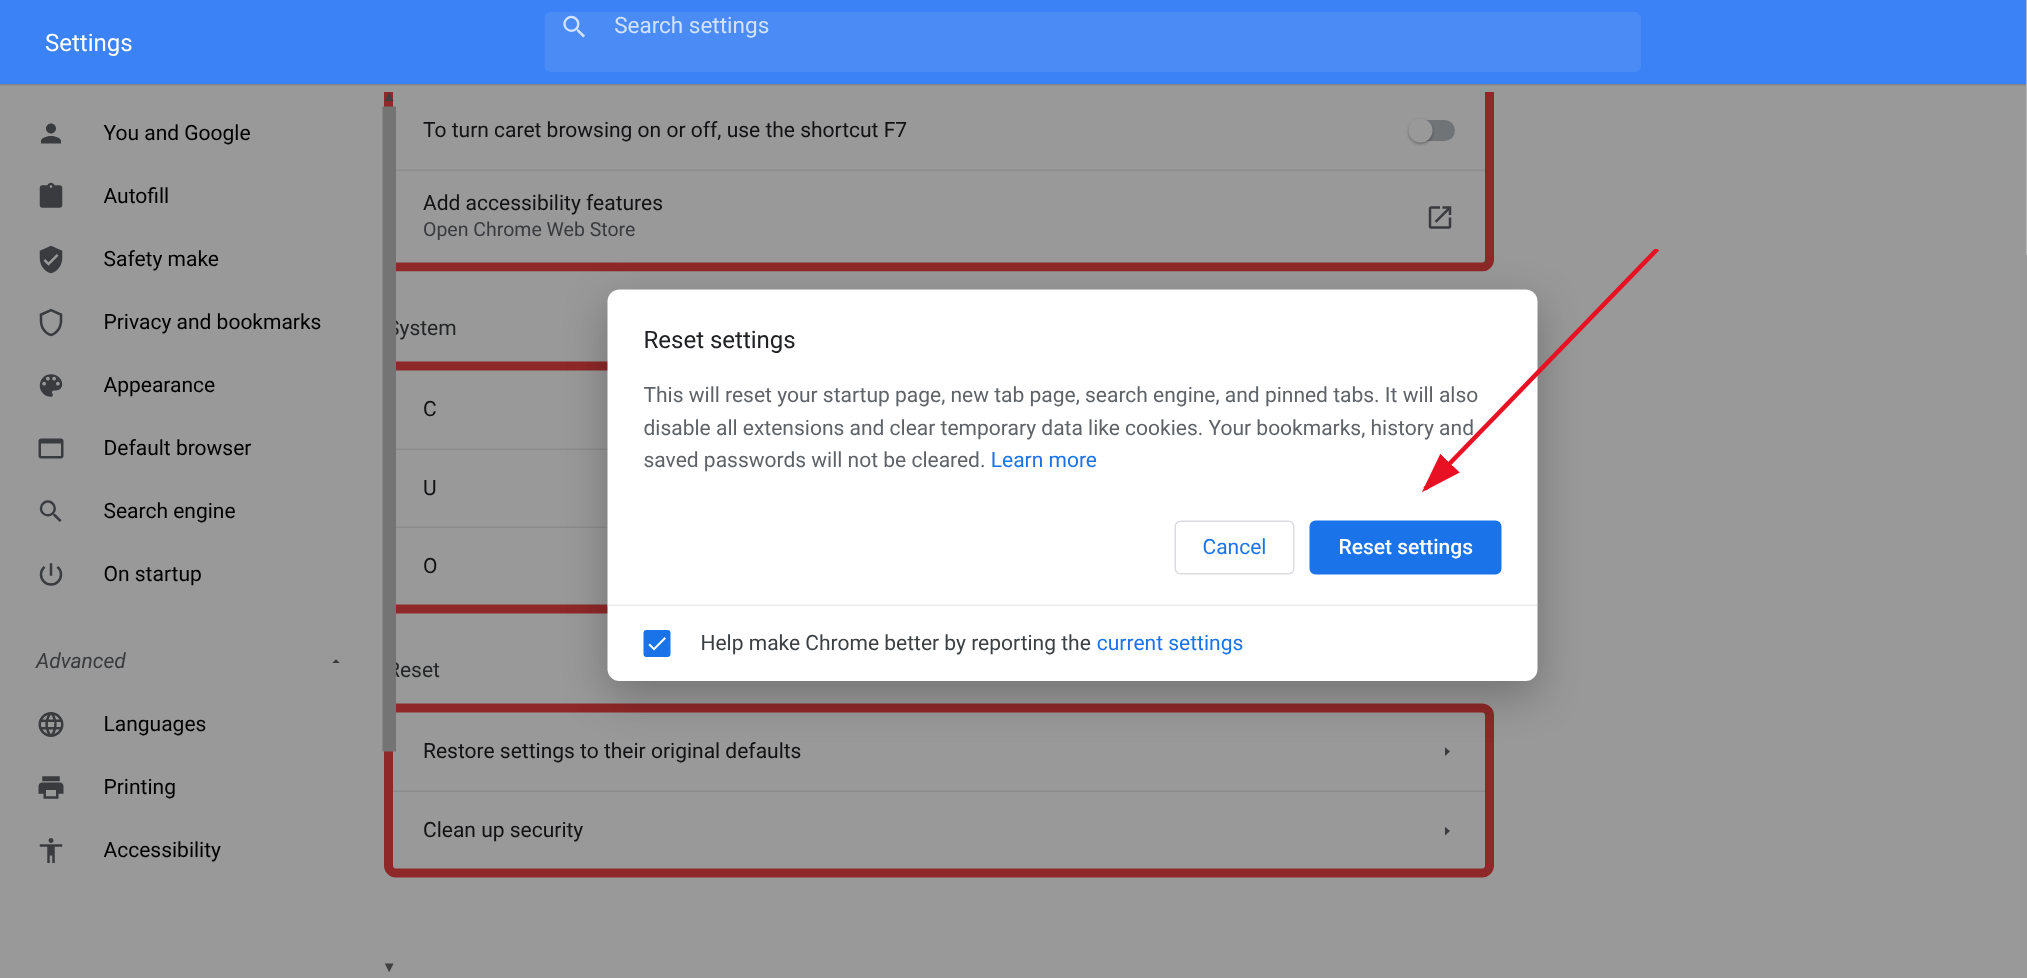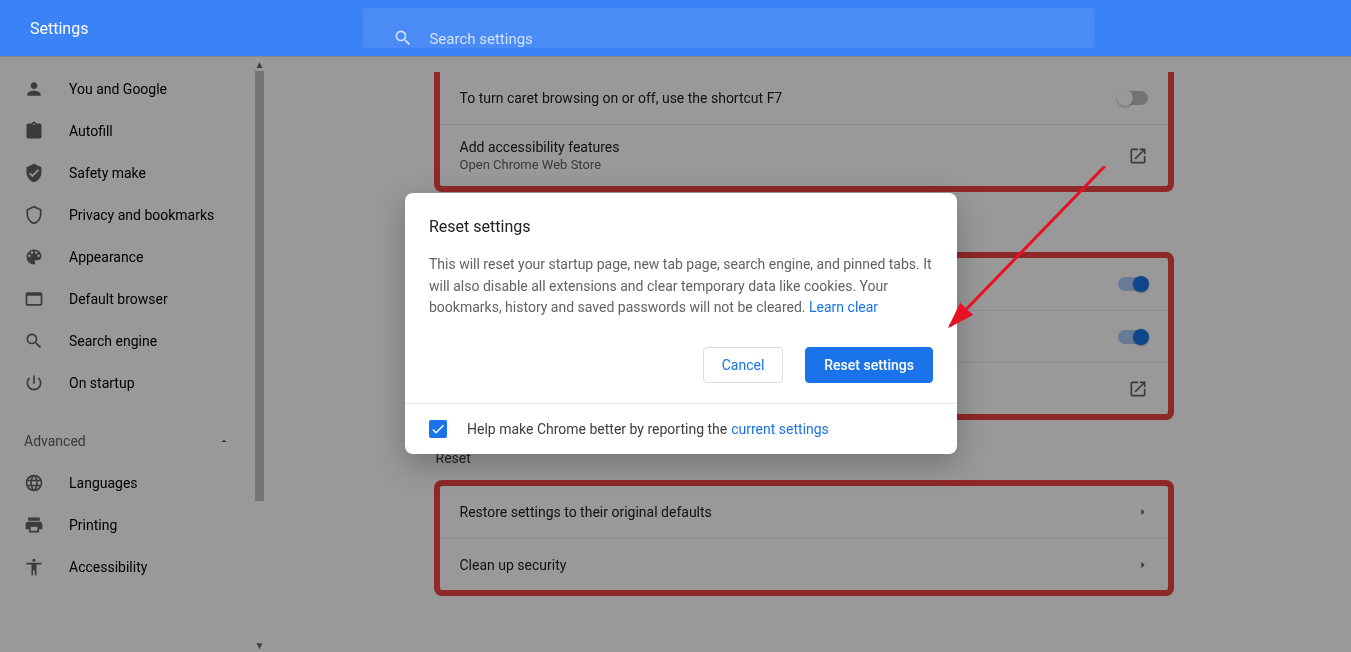--- a/index.html
+++ b/index.html
@@ -14,22 +14,22 @@
     color: #fff;
   }
   .header-title { font-size: 16px; margin-left: 14px; font-weight: 400; }
   .searchbar {
     margin-left: 275px;
     width: 731px;
     height: 40px;
     background: rgba(255,255,255,0.08);
     border-radius: 4px;
     display: flex;
-    align-items: flex-end;
-    padding: 0 30px;
+    align-items: flex-start;
+    padding: 0 10px;
     color: rgba(255,255,255,0.75);
   }
   .searchbar svg { fill: rgba(255,255,255,0.75); }
   .searchbar span { margin-left: 16px; font-size: 15px; }
 
   .hr-divider {
     height:1px; background:#e0e0e0; width:100%;
   }
 
   .page {
@@ -55,28 +55,28 @@
     height: 40px; padding-left: 24px;
     color: #5f6368; font-size: 14px;
     cursor: pointer;
     margin: 2px 0;
   }
   .nav-item svg { fill:#5f6368; flex-shrink:0;}
   .nav-item .lbl { margin-left: 25px; color:#000000; }
   .advanced-row {
     display:flex; align-items:center; justify-content:space-between;
     height:40px; padding: 0 26px 0 24px; margin-top:18px; cursor:pointer;
-    color:#5f6368; font-size:14px;
+    color:#5f6368; font-size:14px;font-style:italic;
   }
 
   .content {
     flex:1;
     display:flex;
-    justify-content:center;
-    padding-top: 15px;
+    justify-content:flex-start;
+    padding-top: 4px;
     overflow:hidden;
   }
   .content-inner { width: 740px; }
 
   .card {
     border:6px solid #ef4444;
     border-radius:8px;
     margin-bottom:20px;
     background:#fff;
   }
@@ -99,32 +99,32 @@
 
   .ext-icon, .chevron { fill:#5f6368; }
 
   
   .scrim {
     position:absolute; left:0; right:0; top:56px; bottom:0;
     background:rgba(0,0,0,0.4);
   }
 
   .dialog {
-    position:absolute; width:552px; left:405px; top:193px;
+    position:absolute; width:620px; left:405px; top:193px;
     background:#fff; border-radius:8px;
     box-shadow:0 10px 30px rgba(0,0,0,0.25);
     z-index:10;
     overflow:hidden;
   }
   .dialog-body{ padding: 24px 24px 20px 24px;}
   .dialog-title{ font-size:16px; color:#202124; margin-bottom:18px; font-weight:400;}
   .dialog-text{ font-size:14px; color:#5f6368; line-height:1.55;}
   .dialog-text a{ color:#1a73e8; text-decoration:none; cursor:pointer;}
   .dialog-actions{ display:flex; justify-content:flex-end; gap:10px; margin-top:28px;}
-  .btn{ height:36px; padding:0 18px; border-radius:4px; font-size:14px; cursor:pointer; display:flex; align-items:center;margin-left:12px;}
+  .btn{ height:36px; padding:0 18px; border-radius:4px; font-size:14px; cursor:pointer; display:flex; align-items:center;}
   .btn-outline{ border:1px solid #dadce0; color:#1a73e8; background:#fff;}
   .btn-primary{ background:#1a73e8; color:#fff; border:1px solid #1a73e8; font-weight:500;}
   .primary-highlight{
     position:absolute; border:3px solid #e81123; pointer-events:none;
   }
   .dialog-footer{
     border-top:1px solid #e8eaed; padding:16px 24px; display:flex; align-items:center;
     font-size:14px; color:#3c4043;
   }
   .chk{ width:18px;height:18px; border-radius:2px; background:#1a73e8; position:relative; margin-right:20px;}
@@ -290,21 +290,21 @@
     </div>
   </div>
 </div>
 
 <div class="scrim"></div>
 
 <div class="dialog">
   <div class="dialog-body">
     <div class="dialog-title">Reset settings</div>
     <div class="dialog-text">
-      <span>This will reset your startup page, new tab page, search engine, and pinned tabs. It will also disable all extensions and clear temporary data like cookies. Your bookmarks, history and saved passwords will not be cleared. </span><a>Learn clear</a>
+      <span>This will reset your startup page, new tab page, search engine, and pinned tabs. It will also disable all extensions and clear temporary data like cookies. Your bookmarks, history and saved passwords will not be cleared. </span><a>Learn more</a>
     </div>
     <div class="dialog-actions">
       <div class="btn btn-outline">
           <span>Cancel</span>
         </div>
       <div class="btn btn-primary">
           <span>Reset settings</span>
         </div>
     </div>
   </div>

